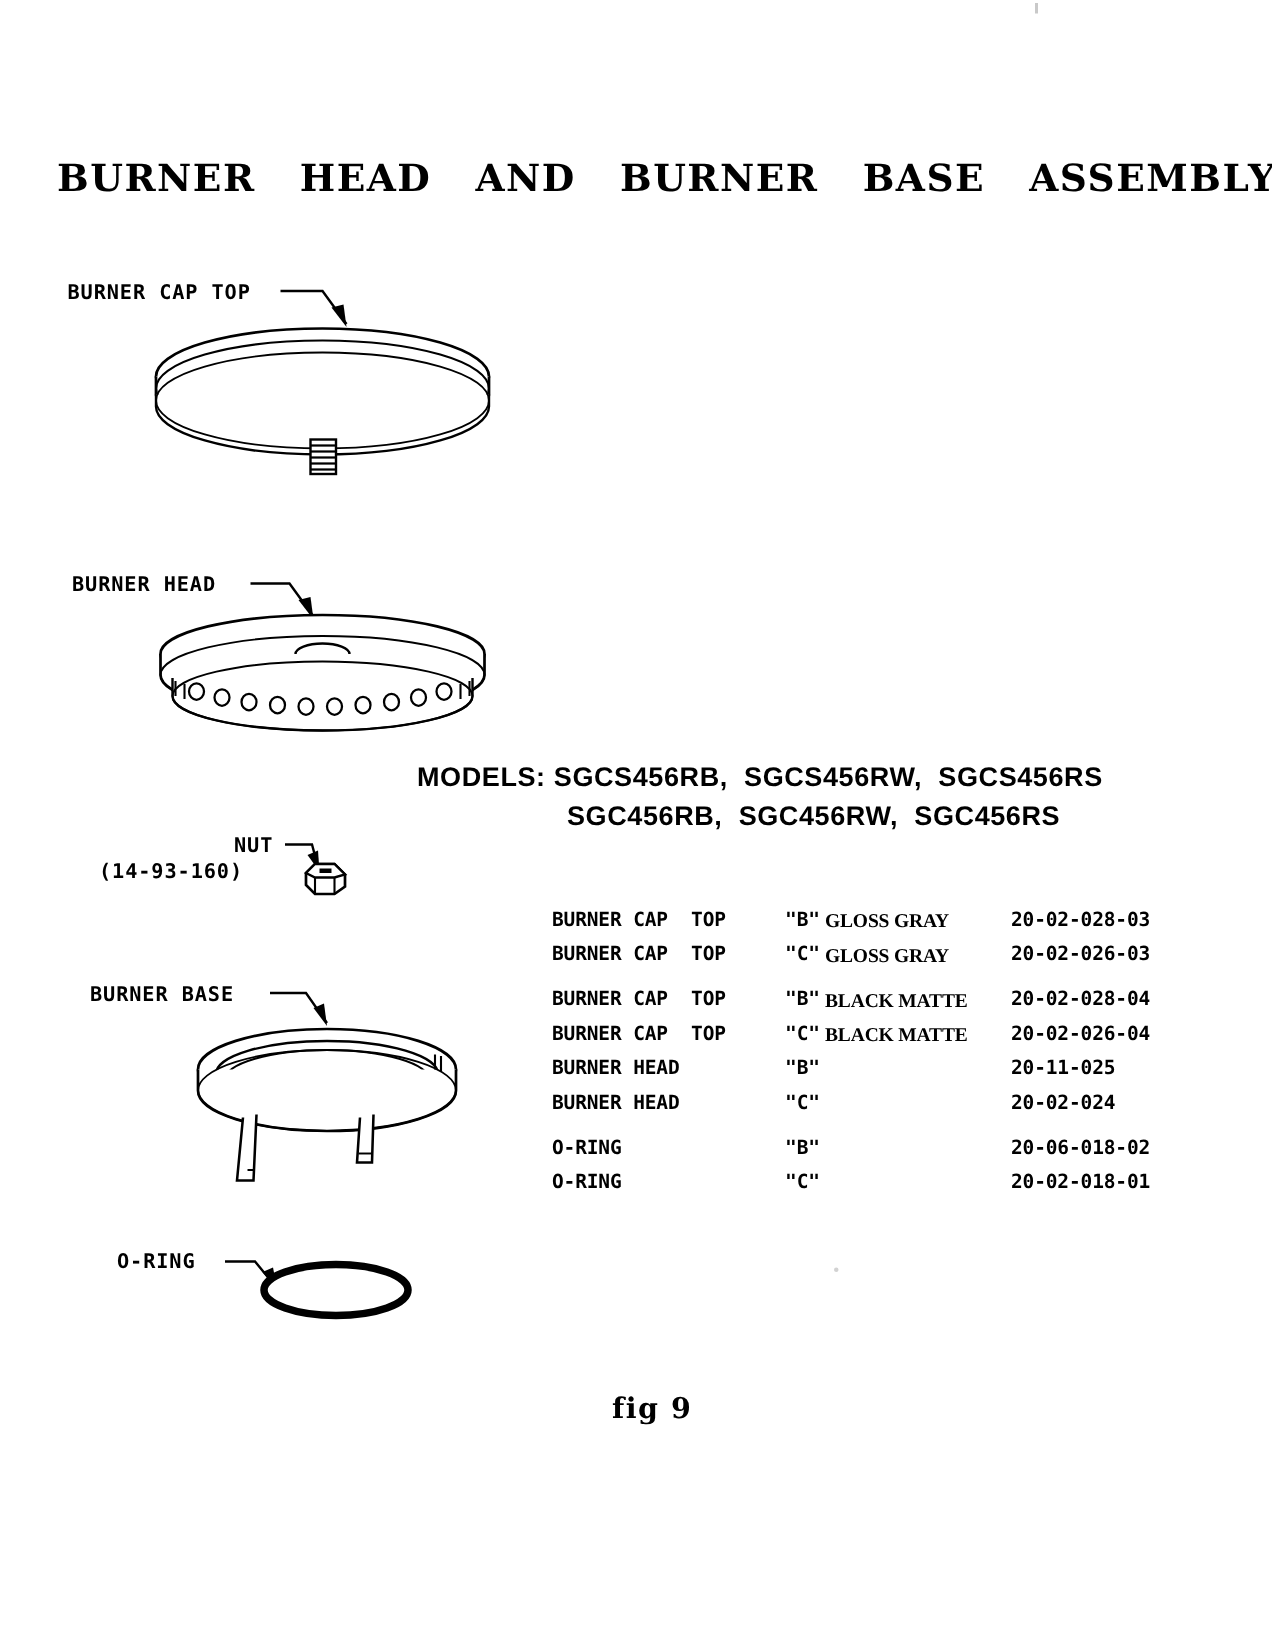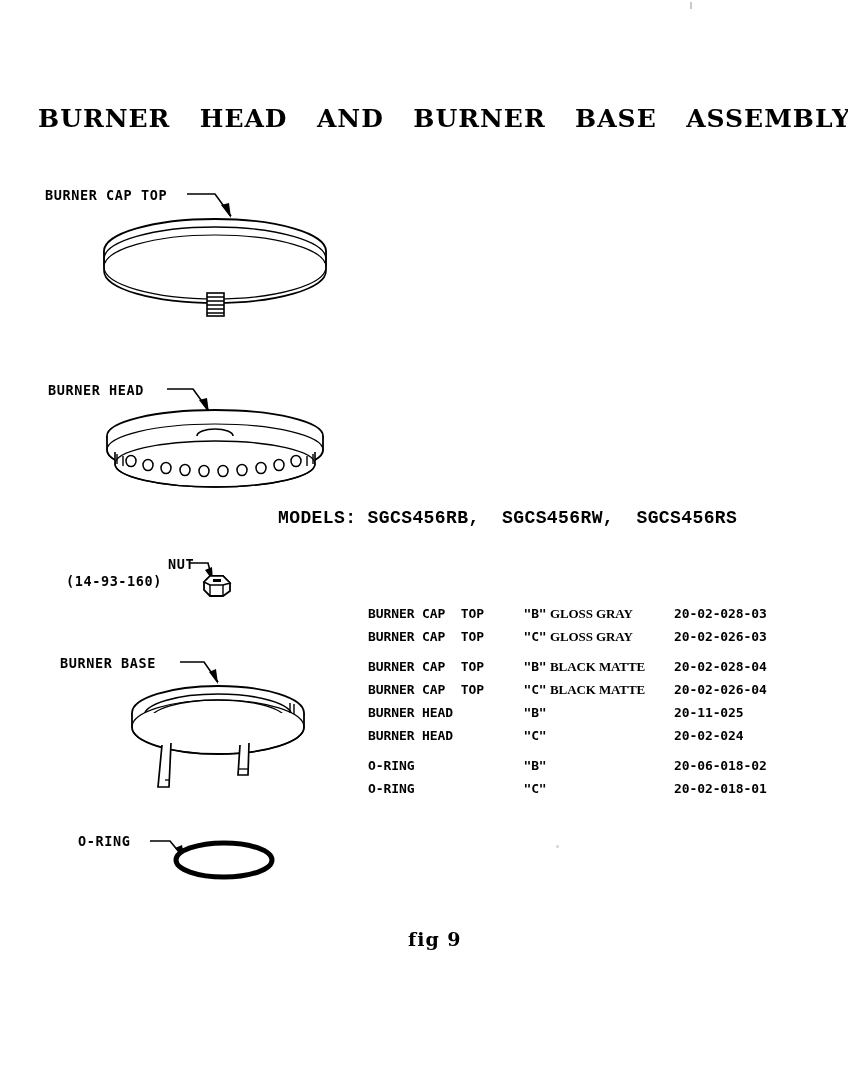--- a/index.html
+++ b/index.html
@@ -33,21 +33,21 @@
     word-spacing: 5px;
   }
   .callout-label {
     font-family: "DejaVu Sans Mono", "Liberation Mono", monospace;
     font-size: 13.5px;
     font-weight: 700;
     letter-spacing: 0.6px;
     white-space: pre;
   }
   .models-line {
-    font-family: Liberation Mono, monospace;
+    font-family: Liberation Sans, sans-serif;
     font-size: 18px;
     font-weight: 700;
     letter-spacing: 0.4px;
     white-space: pre;
   }
   .parts-table {
     left: 368px;
     top: 602px;
     font-family: "DejaVu Sans Mono", "Liberation Mono", monospace;
     font-size: 13px;
@@ -161,22 +161,23 @@
     <g fill="none" stroke="#000" stroke-width="1.4">
       <path d="M12,46 L12,56"></path>
       <path d="M18,48 L18,58"></path>
       <path d="M202,48 L202,58"></path>
       <path d="M208,46 L208,56"></path>
     </g>
     <ellipse cx="110" cy="56" rx="100" ry="23" fill="none" stroke="#000" stroke-width="1.3"></ellipse>
   </svg>
 
   <div class="abs models-line" style="left:278px; top:508px;">MODELS: SGCS456RB,  SGCS456RW,  SGCS456RS</div>
-
-  <div class="abs callout-label" style="left:148px; top:556px;padding-left:20px;">NUT</div>
+  <div class="abs models-line" style="left:378px; top:534px;">SGC456RB,  SGC456RW,  SGC456RS</div>
+
+  <div class="abs callout-label" style="left:136px; top:556px;padding-left:20px;">NUT</div>
   <div class="abs callout-label" style="left:66px; top:573px;">(14-93-160)</div>
 
   <svg class="abs" style="left:188px; top:556px;" width="40" height="32">
     <path d="M2,7 L20,7 L24,22" fill="none" stroke="#000" stroke-width="1.6"></path>
     <path d="M25,25 L17,14 L24,11 Z" fill="#000"></path>
   </svg>
 
   <svg class="abs" style="left:202px; top:569px;" width="34" height="30">
 
     <path d="M8,7 L21,7 L28,14 L28,22 L21,27 L8,27 L2,21 L2,13 Z" fill="#fff" stroke="#000" stroke-width="1.8"></path>

